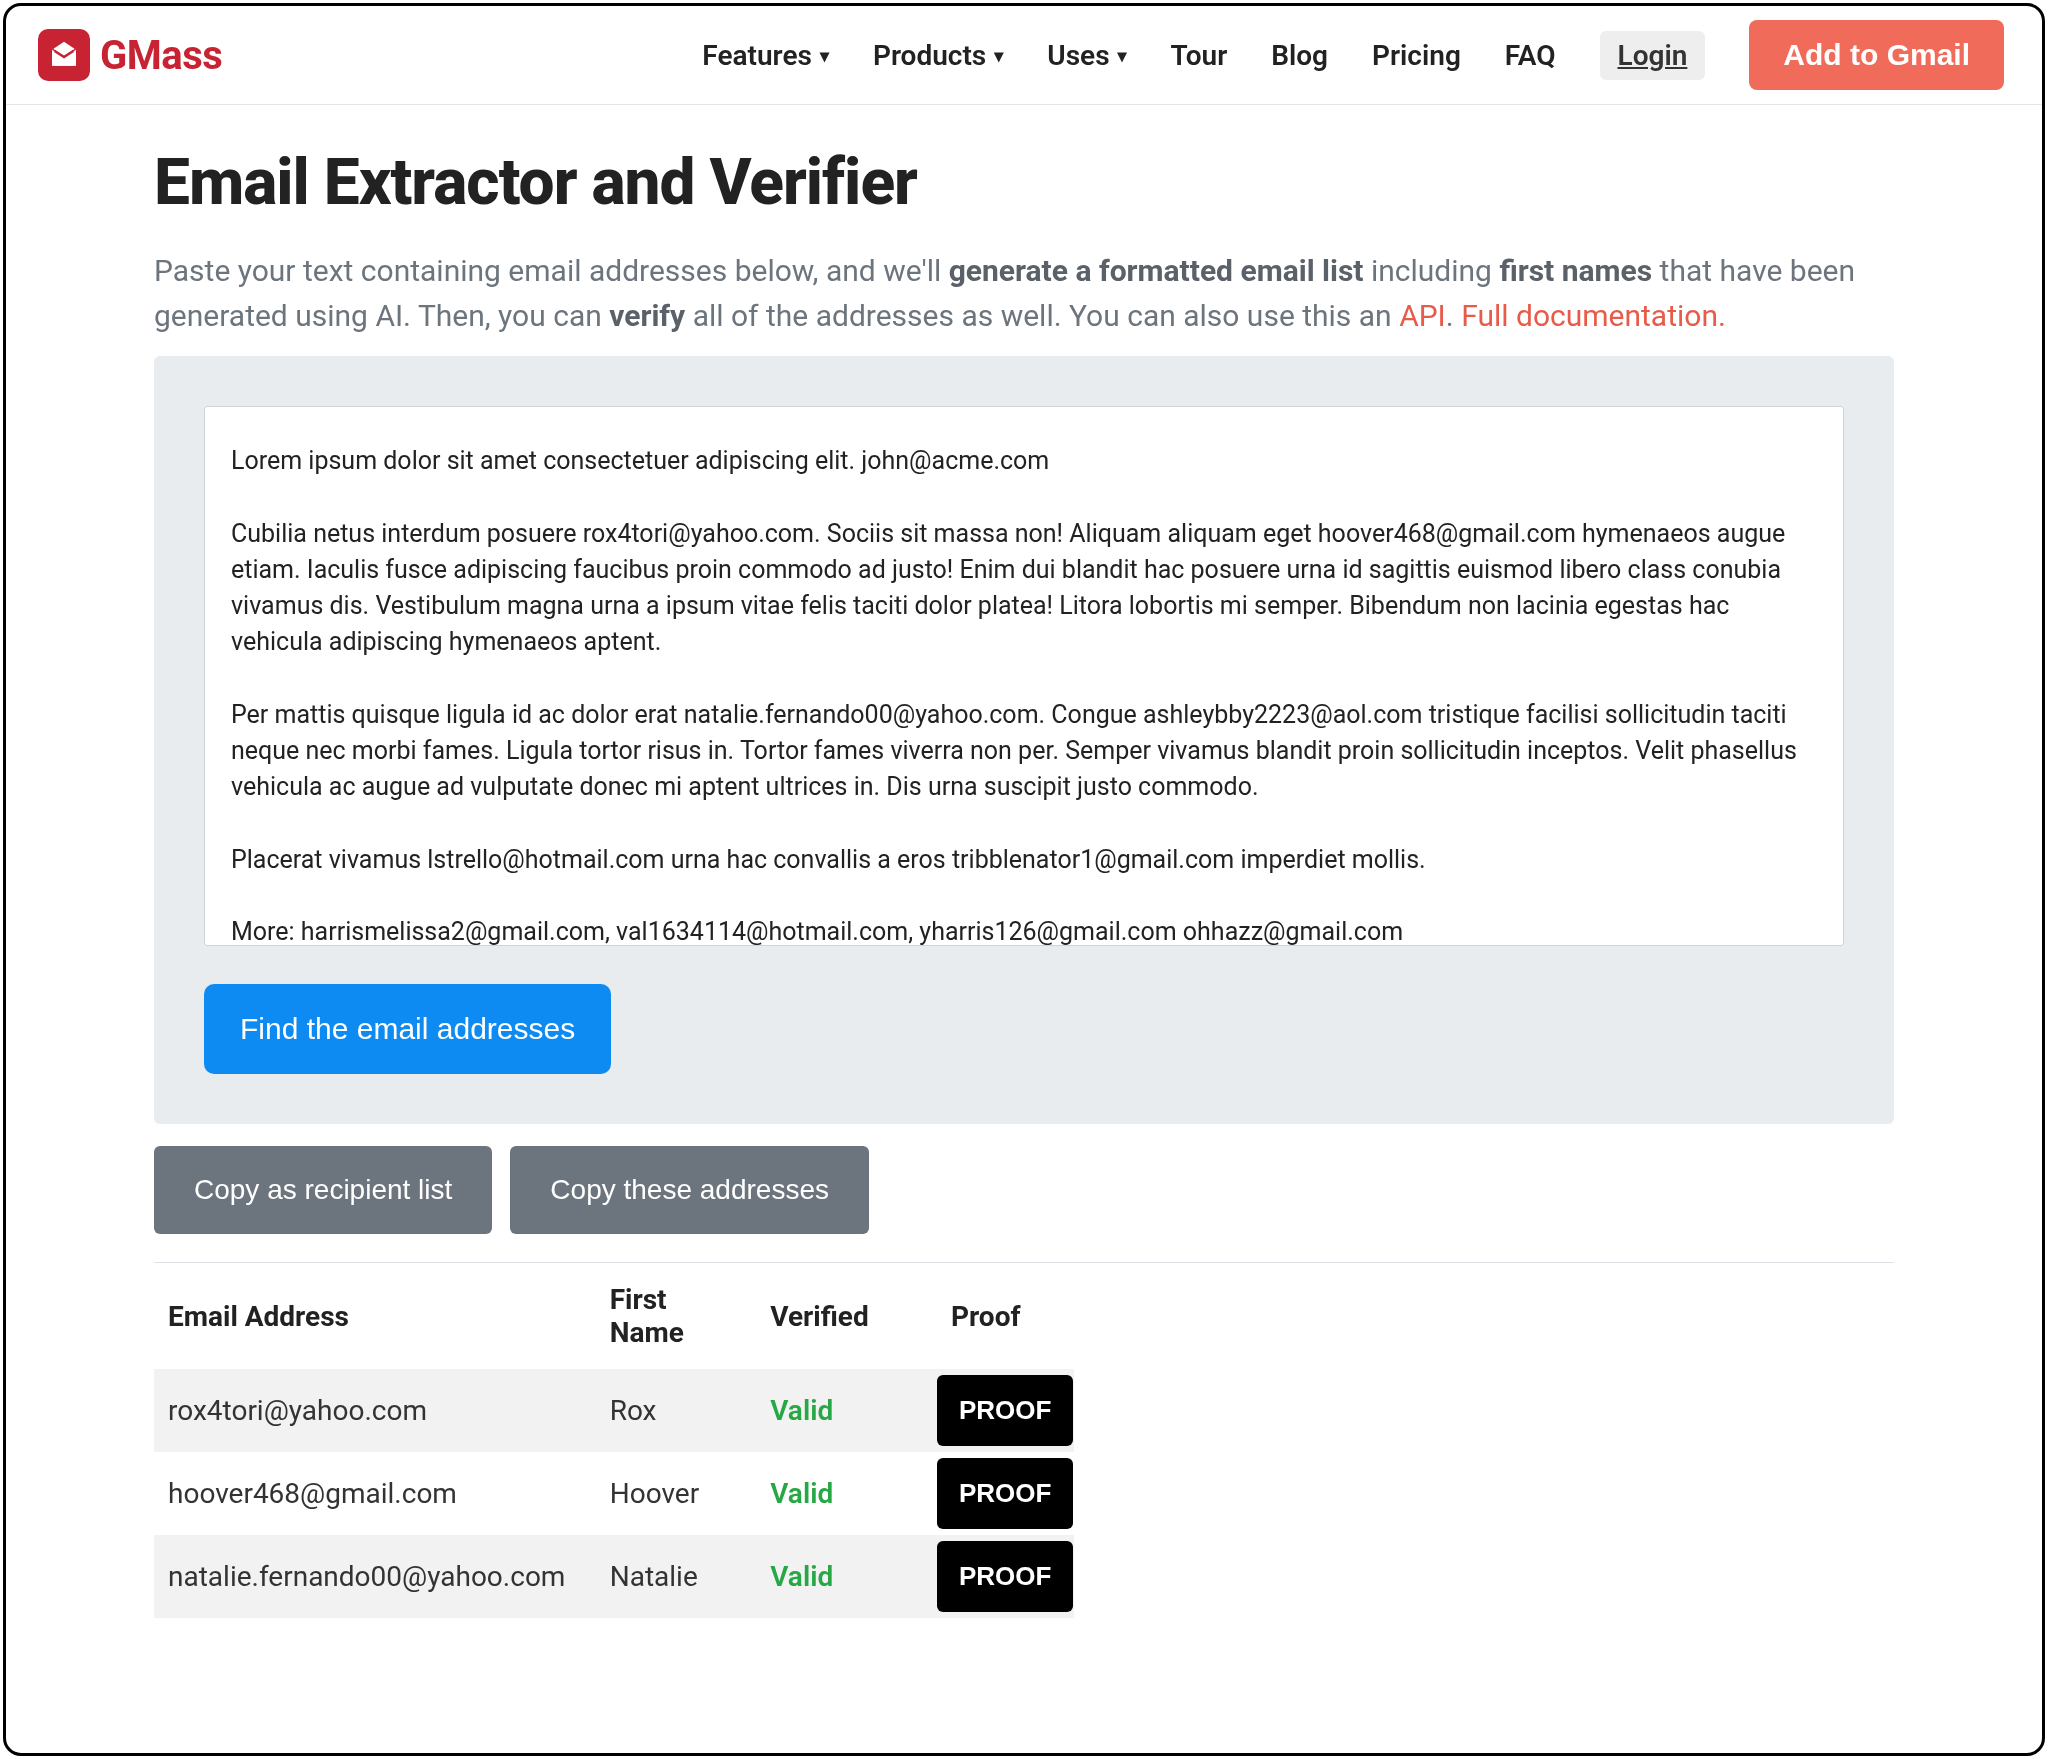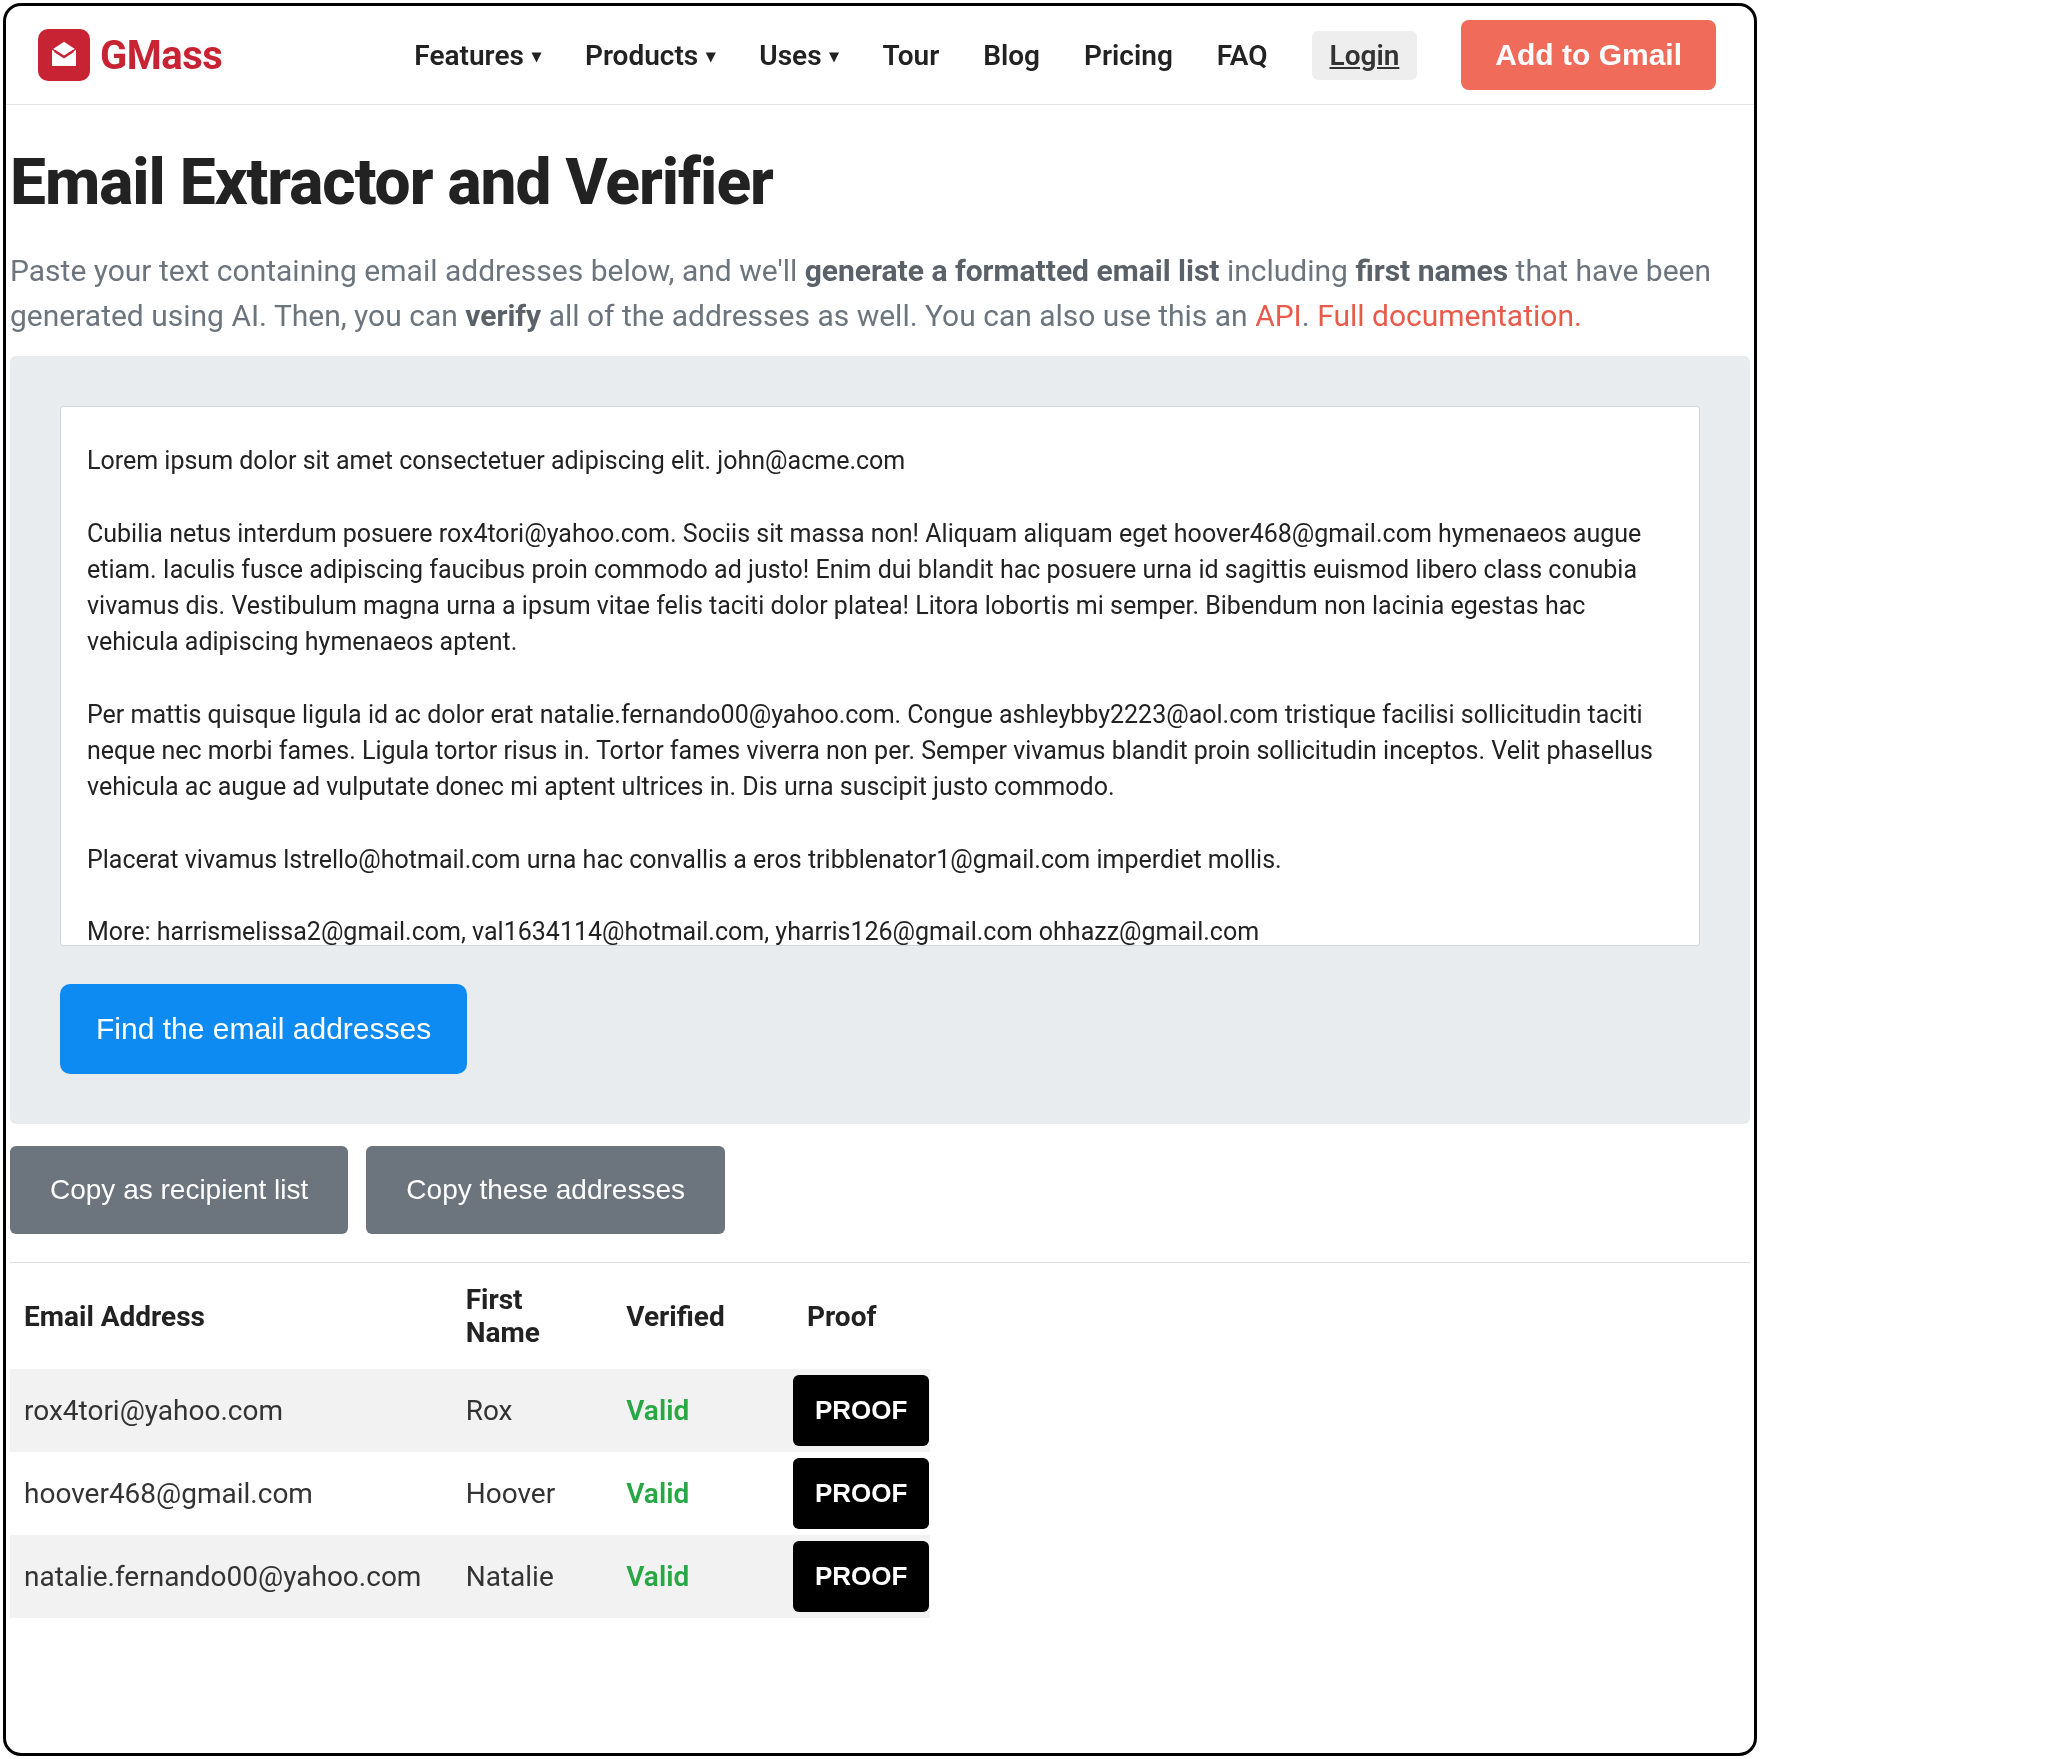--- a/index.html
+++ b/index.html
@@ -1,17 +1,17 @@
 <!DOCTYPE html>
 <html><head>
 <meta charset="utf-8">
 <style>
 * { box-sizing: border-box; margin: 0; padding: 0; }
 body { font-family: -apple-system, BlinkMacSystemFont, "Segoe UI", Roboto, Helvetica, Arial, sans-serif; background: #fff; color: #333; }
-.frame { border: 3px solid #000; border-radius: 18px; width: 1754px; height: 1753px; margin: 3px; overflow: hidden; position: relative; transform-origin: top left; }
+.frame { border: 3px solid #000; border-radius: 18px; width: 2042px; height: 1753px; margin: 3px; overflow: hidden; position: relative; transform-origin: top left; }
 .header { display: flex; align-items: center; justify-content: space-between; padding: 14px 38px 14px 32px; border-bottom: 1px solid #e5e5e5; }
 .logo-wrap { display: flex; align-items: center; gap: 10px; }
 .logo-icon { width: 52px; height: 52px; background: #c82333; border-radius: 10px; display: flex; align-items: center; justify-content: center; }
 .logo-icon svg { width: 32px; height: 32px; }
 .logo-text { font-size: 40px; font-weight: 700; color: #c82333; letter-spacing: -0.5px; }
 .nav { display: flex; align-items: center; gap: 44px; }
 .nav-item { font-size: 28px; font-weight: 600; color: #222; cursor: pointer; display: flex; align-items: center; gap: 8px; }
 .nav-item .chev { font-size: 18px; }
 .login-btn { font-size: 28px; font-weight: 600; background: #eee; border-radius: 6px; padding: 8px 18px; text-decoration: underline; cursor: pointer; }
 .cta-btn { font-size: 30px; font-weight: 700; color: #fff; background: #f16b5b; border-radius: 8px; padding: 18px 34px; cursor: pointer; border: none; }

